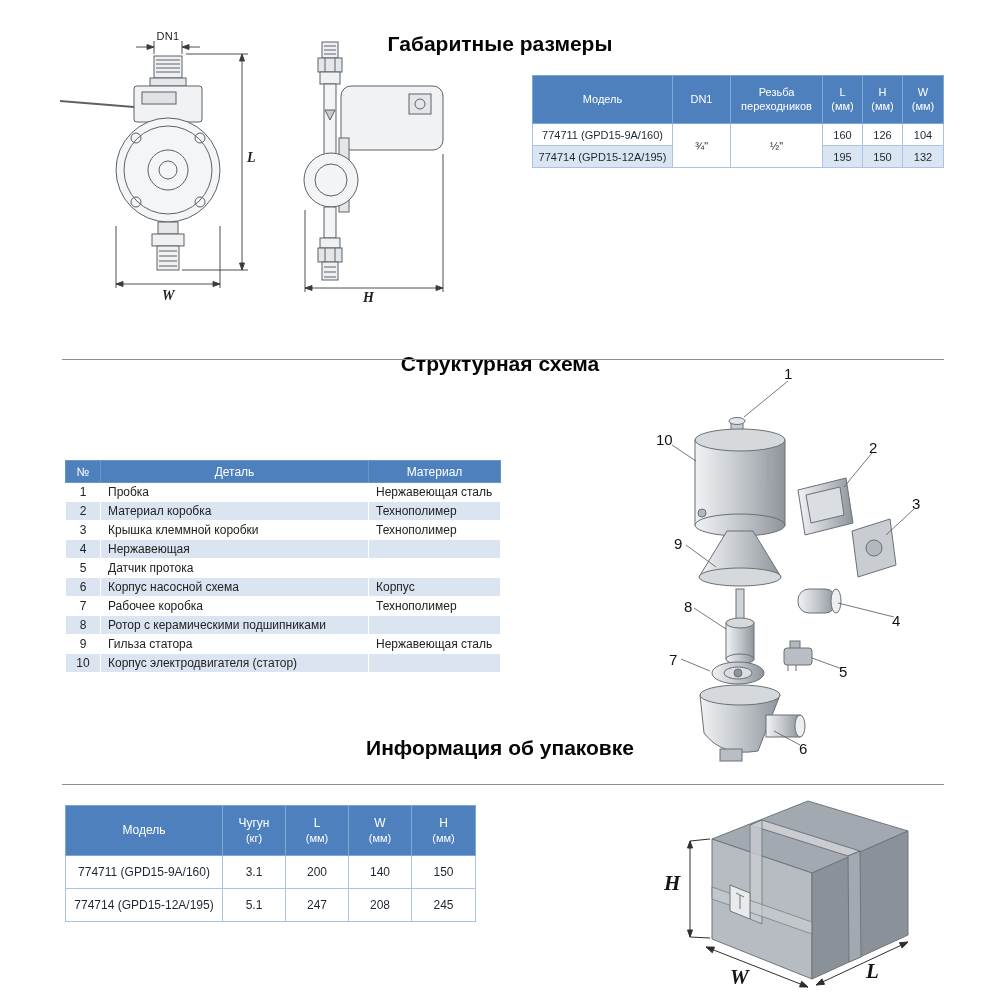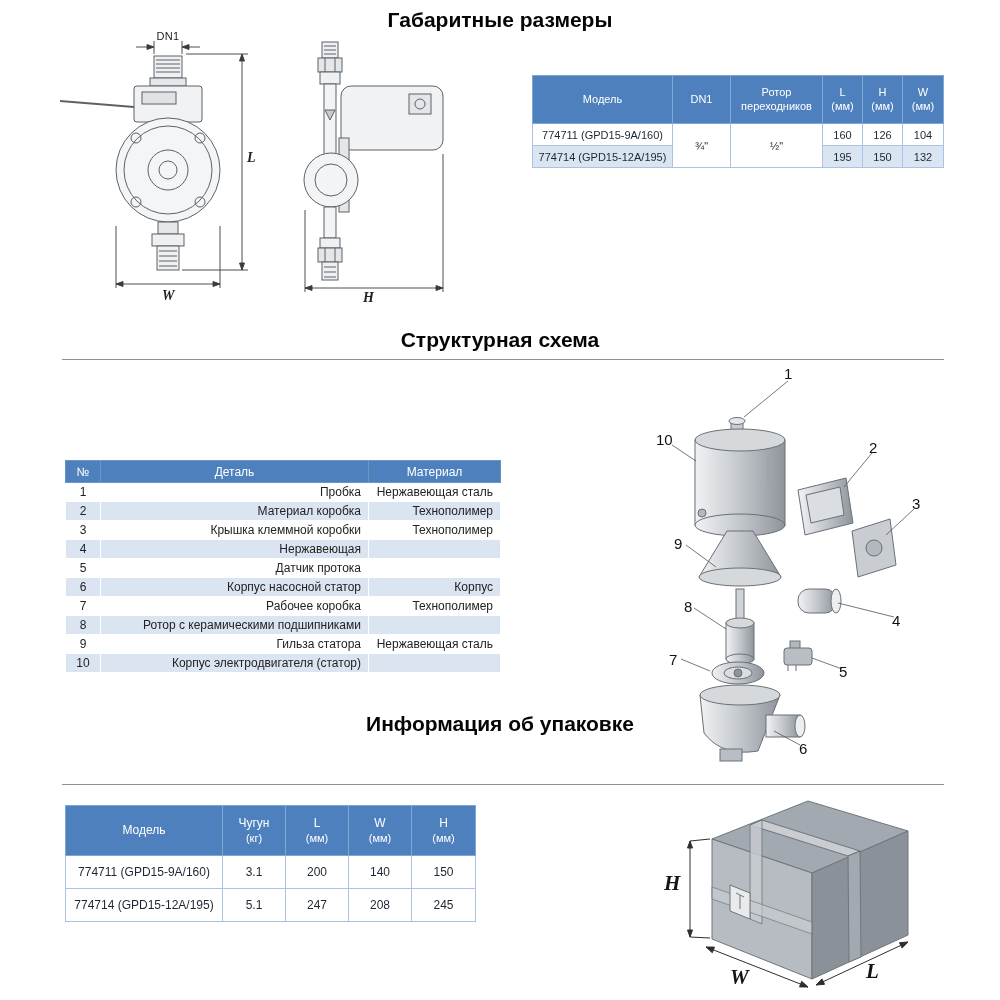--- a/index.html
+++ b/index.html
@@ -1,32 +1,32 @@
 <!DOCTYPE html>
 <html><head>
 <meta charset="utf-8">
 <style>
   * { margin:0; padding:0; box-sizing:border-box; }
   html,body { width:1000px; height:1000px; }
   body { position:relative; background:#ffffff; font-family:"Liberation Sans", sans-serif; color:#1c2733; overflow:hidden; }
-  .t { position:absolute; left:0; width:1000px; text-align:center; font-size:21px; font-weight:600; color:#050505; }
+  .t { position:absolute; left:0; width:1000px; text-align:center; font-size:21px; font-weight:600; color:#050505;margin-top:24px; }
   .rule { position:absolute; left:62px; width:882px; height:0; border-top:1px solid #8f8f8f; }
 
   table { border-collapse:collapse; position:absolute; table-layout:fixed; }
   th { background:#4d80bd; color:#ffffff; font-weight:400; text-align:center; vertical-align:middle; }
 
   .dimt { left:532px; top:75px; width:411px; font-size:11px; }
   .dimt th { border:1px solid #7fa7d4; height:48px; padding:1px 2px; line-height:1.25; }
   .dimt td { border:1px solid #a9c4e2; height:22px; text-align:center; padding:0 3px; background:#fff; }
   .dimt tr.alt td { background:#dbe5f1; }
   .dimt td.span2 { background:#fff; }
 
   .structt { left:65px; top:460px; width:435px; font-size:12px; }
   .structt th { height:22px; border:1px solid #6d95c4; padding:1px 4px; }
-  .structt td { height:19px; padding:1px 7px; border:1px solid #ffffff; color:#222; background:#fff; text-align:right; }
+  .structt td { height:19px; padding:1px 7px; border:1px solid #ffffff; color:#222; background:#fff; text-align:left; }
   .structt td.c { text-align:center; padding:1px 2px; }
   .structt tr.alt td { background:#dbe5f1; }
 
   .packt { left:65px; top:805px; width:410px; font-size:12px; }
   .packt th { height:50px; border:1px solid #7fa7d4; padding:1px 3px; line-height:1.3; }
   .packt td { height:33px; border:1px solid #a9c4e2; text-align:center; background:#fff; }
 
   .u { font-size:11px;text-align:center; }
 
   .art { position:absolute; }
@@ -139,21 +139,21 @@
       <col style="width:58px">
       <col style="width:92px">
       <col style="width:40px">
       <col style="width:40px">
       <col style="width:41px">
     </colgroup>
   <thead>
     <tr>
       <th>Модель</th>
       <th>DN1</th>
-      <th>Ротор переходников</th>
+      <th>Резьба переходников</th>
       <th>
           <div>L</div>
           <div class="u">(мм)</div>
         </th>
       <th>
           <div>H</div>
           <div class="u">(мм)</div>
         </th>
       <th>
           <div>W</div>
@@ -216,21 +216,21 @@
         <td>Нержавеющая</td>
         <td></td>
       </tr>
     <tr>
         <td class="c">5</td>
         <td>Датчик протока</td>
         <td></td>
       </tr>
     <tr class="alt">
         <td class="c">6</td>
-        <td>Корпус насосной статор</td>
+        <td>Корпус насосной схема</td>
         <td>Корпус</td>
       </tr>
     <tr>
         <td class="c">7</td>
         <td>Рабочее коробка</td>
         <td>Технополимер</td>
       </tr>
     <tr class="alt">
         <td class="c">8</td>
         <td>Ротор с керамическими подшипниками</td>

